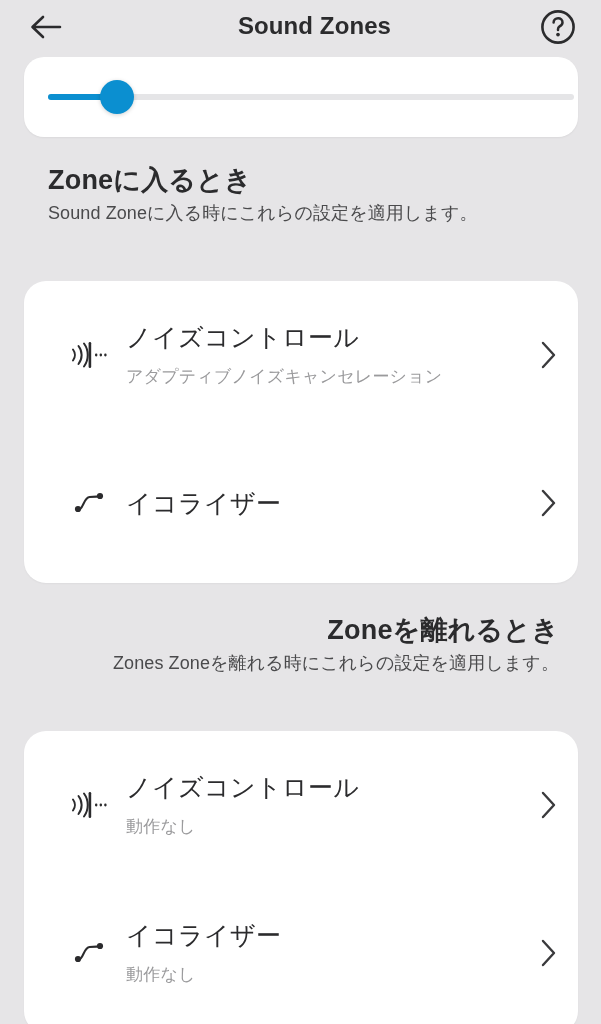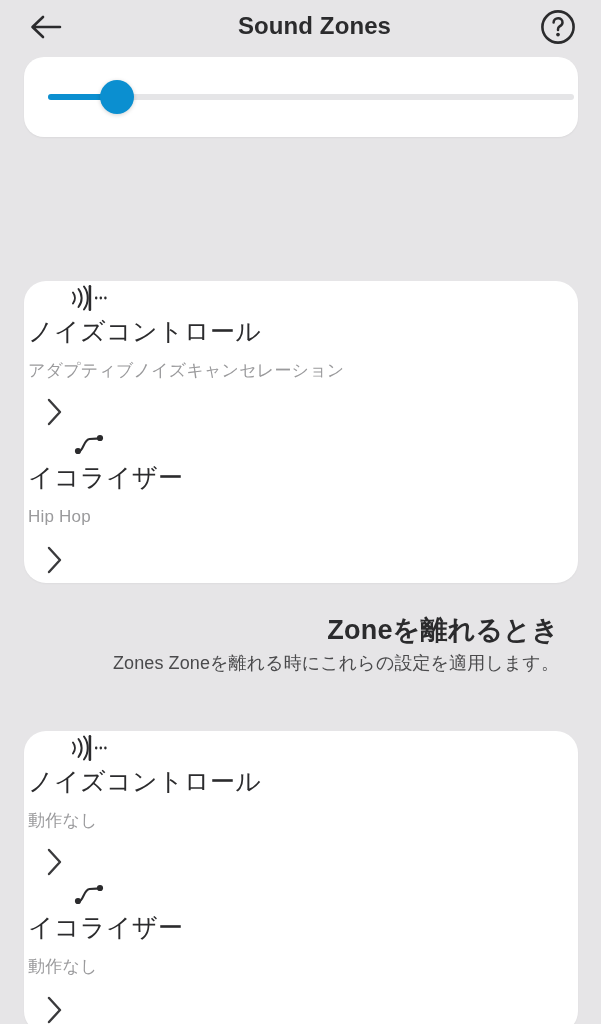--- a/index.html
+++ b/index.html
@@ -138,22 +138,22 @@
     left: 24px;
     width: 554px;
     background: #ffffff;
     border-radius: 22px;
     box-shadow: 0 1px 2px rgba(0,0,0,.04);
   }
   .row {
     position: relative;
     height: 148px;
     display: flex;
+    align-items: center;
     cursor: pointer;
-    flex-direction: column;
   }
   .row-icon {
     width: 64px;
     margin-left: 34px;
     display: flex;
     align-items: center;
     justify-content: center;
     flex: 0 0 auto;
   }
   .row-text {
@@ -204,20 +204,24 @@
   </div>
 
   <div class="slider-card">
     <div class="slider">
       <div class="slider-track"></div>
       <div class="slider-fill"></div>
       <div class="slider-thumb"></div>
     </div>
   </div>
 
+  <div class="section" style="top:163px;">
+    <div class="section-title">Zoneに入るとき</div>
+    <div class="section-desc">Sound Zoneに入る時にこれらの設定を適用します。</div>
+  </div>
 
   <div class="card" style="top:281px; height:302px;">
 
     <div class="row">
       <div class="row-icon">
         <svg width="40" height="34" viewBox="0 0 40 34">
           <g fill="none" stroke="#2b2b2d" stroke-width="2" stroke-linecap="round">
             <path d="M3 11.5a9 9 0 0 1 0 11"></path>
             <path d="M8.5 8a14.5 14.5 0 0 1 0 18"></path>
             <path d="M14 5.5a19.5 19.5 0 0 1 0 23"></path>
@@ -244,21 +248,20 @@
     <div class="row">
       <div class="row-icon">
         <svg width="38" height="32" viewBox="0 0 38 32">
           <path d="M7 22 C12 22 13 10 19 10 C24 10 26 10 30 10" fill="none" stroke="#2b2b2d" stroke-width="2.2" stroke-linecap="round" transform="rotate(-4 19 16)"></path>
           <circle cx="7" cy="22" r="3.1" fill="#2b2b2d"></circle>
           <circle cx="29" cy="9" r="3.1" fill="#2b2b2d"></circle>
         </svg>
       </div>
       <div class="row-text">
         <div class="row-title">イコライザー</div>
-        <div class="row-sub">Hip Hop</div>
       </div>
       <div class="row-chevron">
         <svg width="22" height="34" viewBox="0 0 22 34">
           <path d="M6 5 L17 17 L6 29" fill="none" stroke="#3a3a3c" stroke-width="2.4" stroke-linecap="round" stroke-linejoin="round"></path>
         </svg>
       </div>
     </div>
 
   </div>
 

